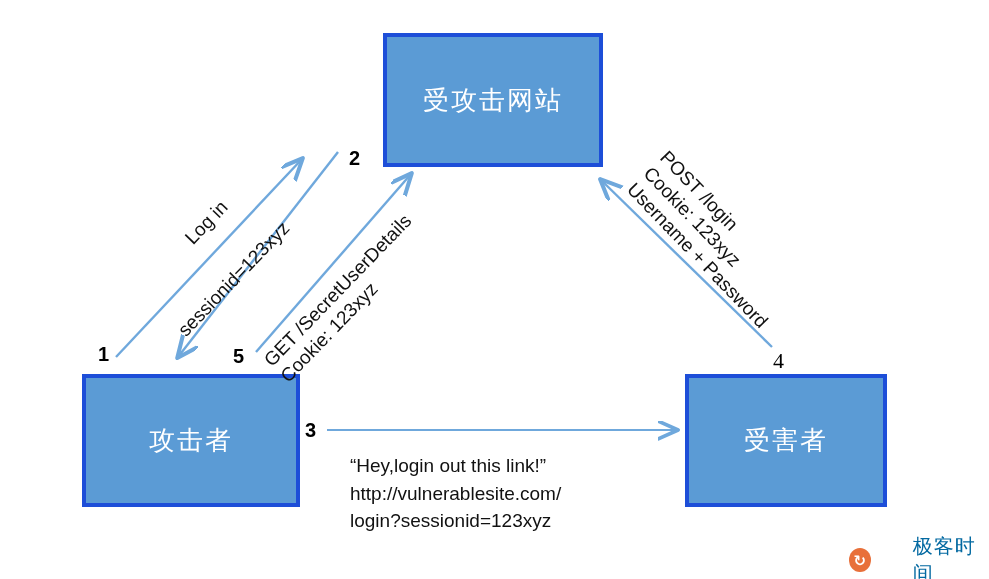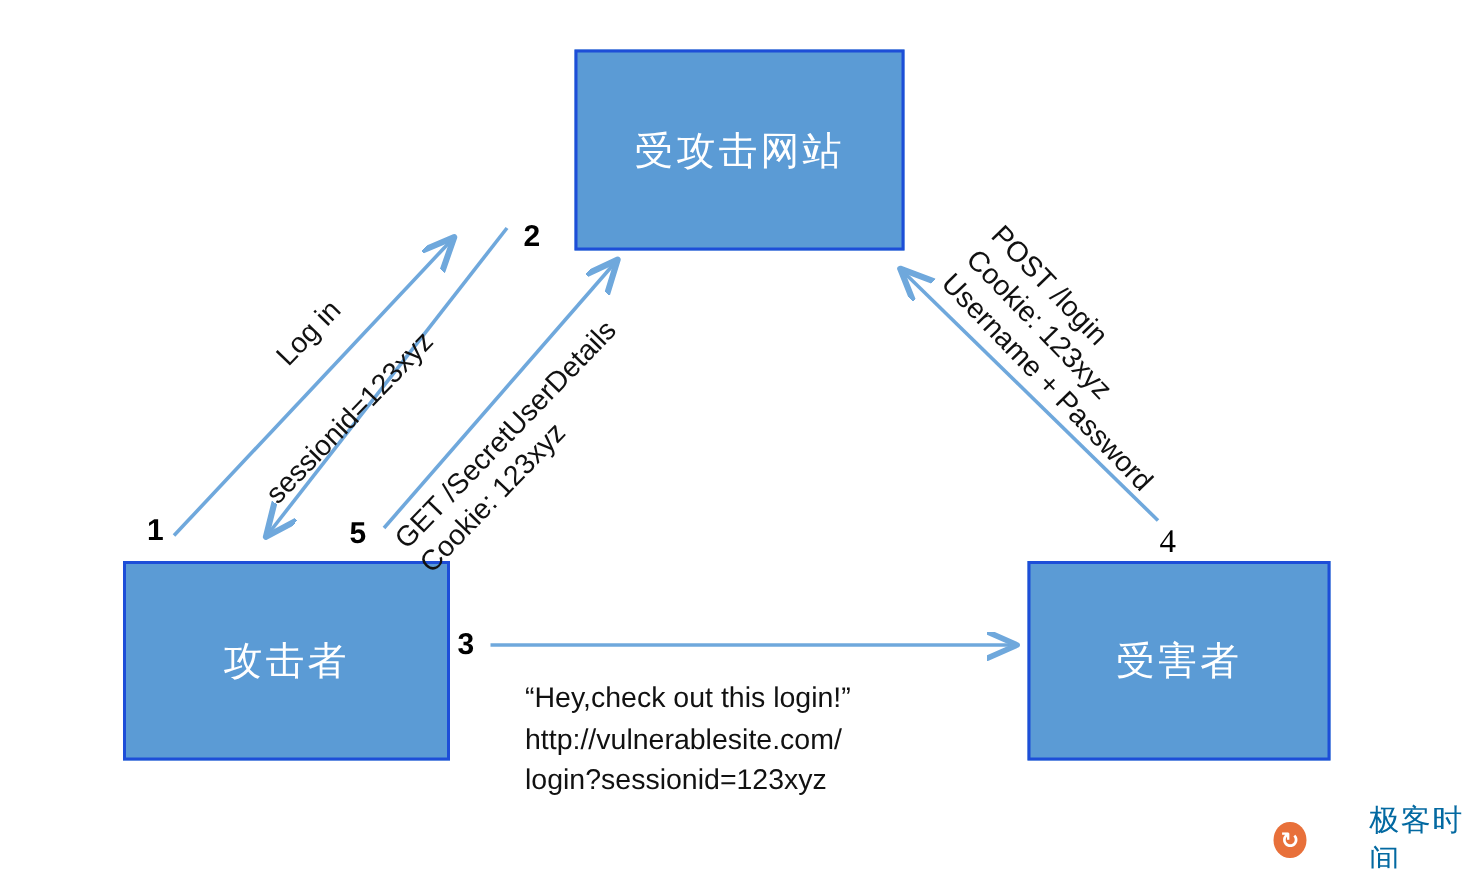--- a/index.html
+++ b/index.html
@@ -9,21 +9,21 @@
     font-family:"Liberation Sans","DejaVu Sans",sans-serif;
     overflow:hidden;
     position:relative;
   }
   #stage{position:absolute;left:0;top:0;width:989px;height:579px;}
 
   
   .node{
     position:absolute;
     background:#5b9bd5;
-    border:2px solid #1d4ed8;
+    border:4px solid #1d4ed8;
     display:flex;align-items:center;justify-content:center;
     color:#ffffff;
     font-size:26px;
     letter-spacing:2px;
     box-sizing:border-box;
   }
   #node-site{left:383px;top:33px;width:220px;height:134px;}
   #node-attacker{left:82px;top:374px;width:218px;height:133px;}
   #node-victim{left:685px;top:374px;width:202px;height:133px;}
 
@@ -130,21 +130,21 @@
     <div>GET /SecretUserDetails</div>
     <div>Cookie: 123xyz</div>
   </div>
 
   <div class="rot" id="lbl-post">
     <div>POST /login</div>
     <div>Cookie: 123xyz</div>
     <div>Username + Password</div>
   </div>
 
-  <div id="msg">“Hey,check out this login!”
+  <div id="msg">“Hey,login out this link!”
 http://vulnerablesite.com/
 login?sessionid=123xyz</div>
 
   <div id="watermark">
     <div id="wm-logo">↻</div>
     <div id="wm-text">极客时间</div>
   </div>
 
 </div>
 

